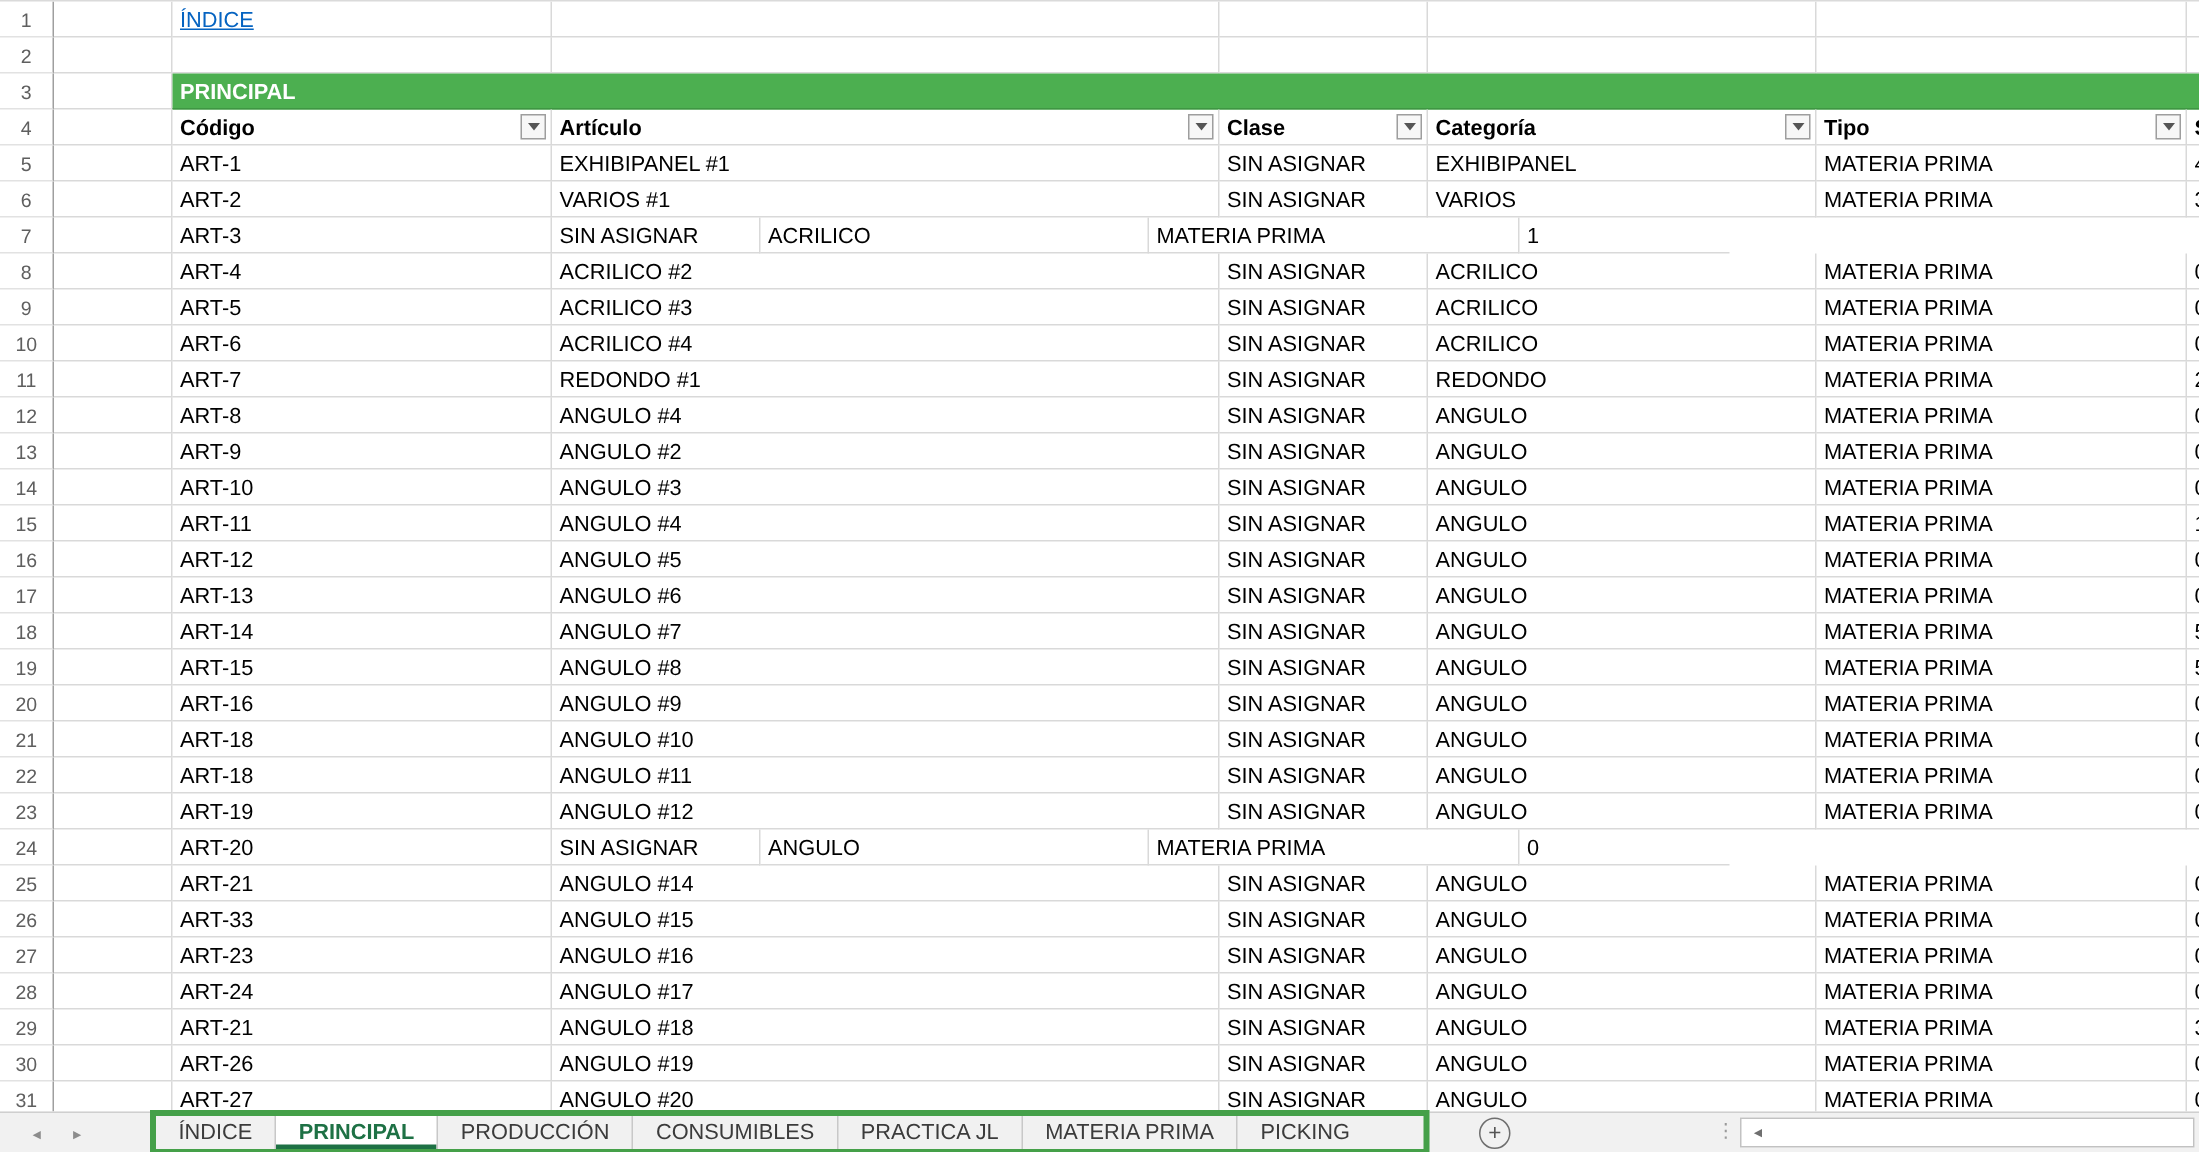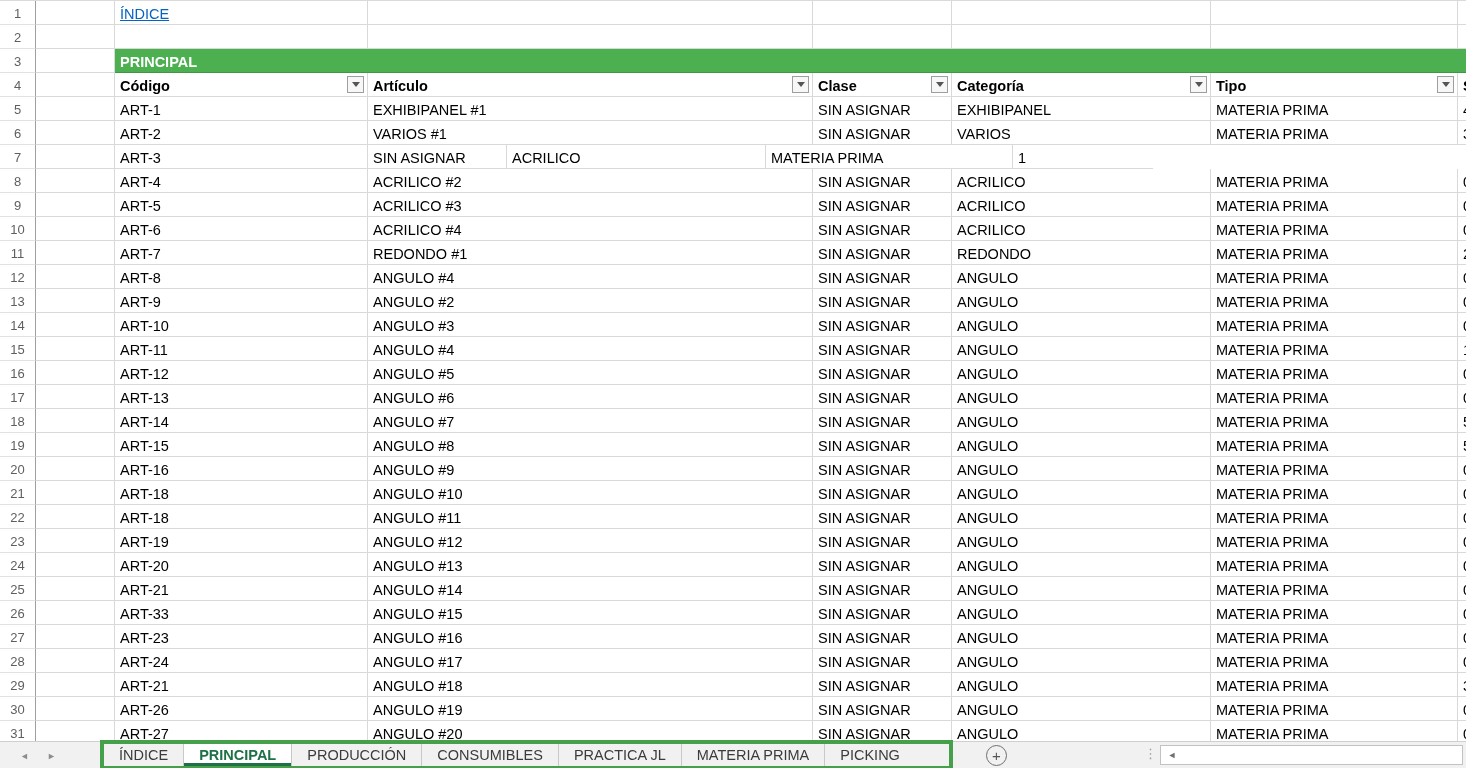--- a/index.html
+++ b/index.html
@@ -364,21 +364,20 @@
     <div class="cell col-d">SIN ASIGNAR</div>
     <div class="cell col-e">ANGULO</div>
     <div class="cell col-f">MATERIA PRIMA</div>
     <div class="cell col-g">0</div>
   </div>
 
   <div class="row">
     <div class="rownum">24</div>
     <div class="cell col-a"></div>
     <div class="cell col-b">ART-20</div>
-    <div class="cell col-c">ANGULO #13</div>
     <div class="cell col-d">SIN ASIGNAR</div>
     <div class="cell col-e">ANGULO</div>
     <div class="cell col-f">MATERIA PRIMA</div>
     <div class="cell col-g">0</div>
   </div>
 
   <div class="row">
     <div class="rownum">25</div>
     <div class="cell col-a"></div>
     <div class="cell col-b">ART-21</div>

